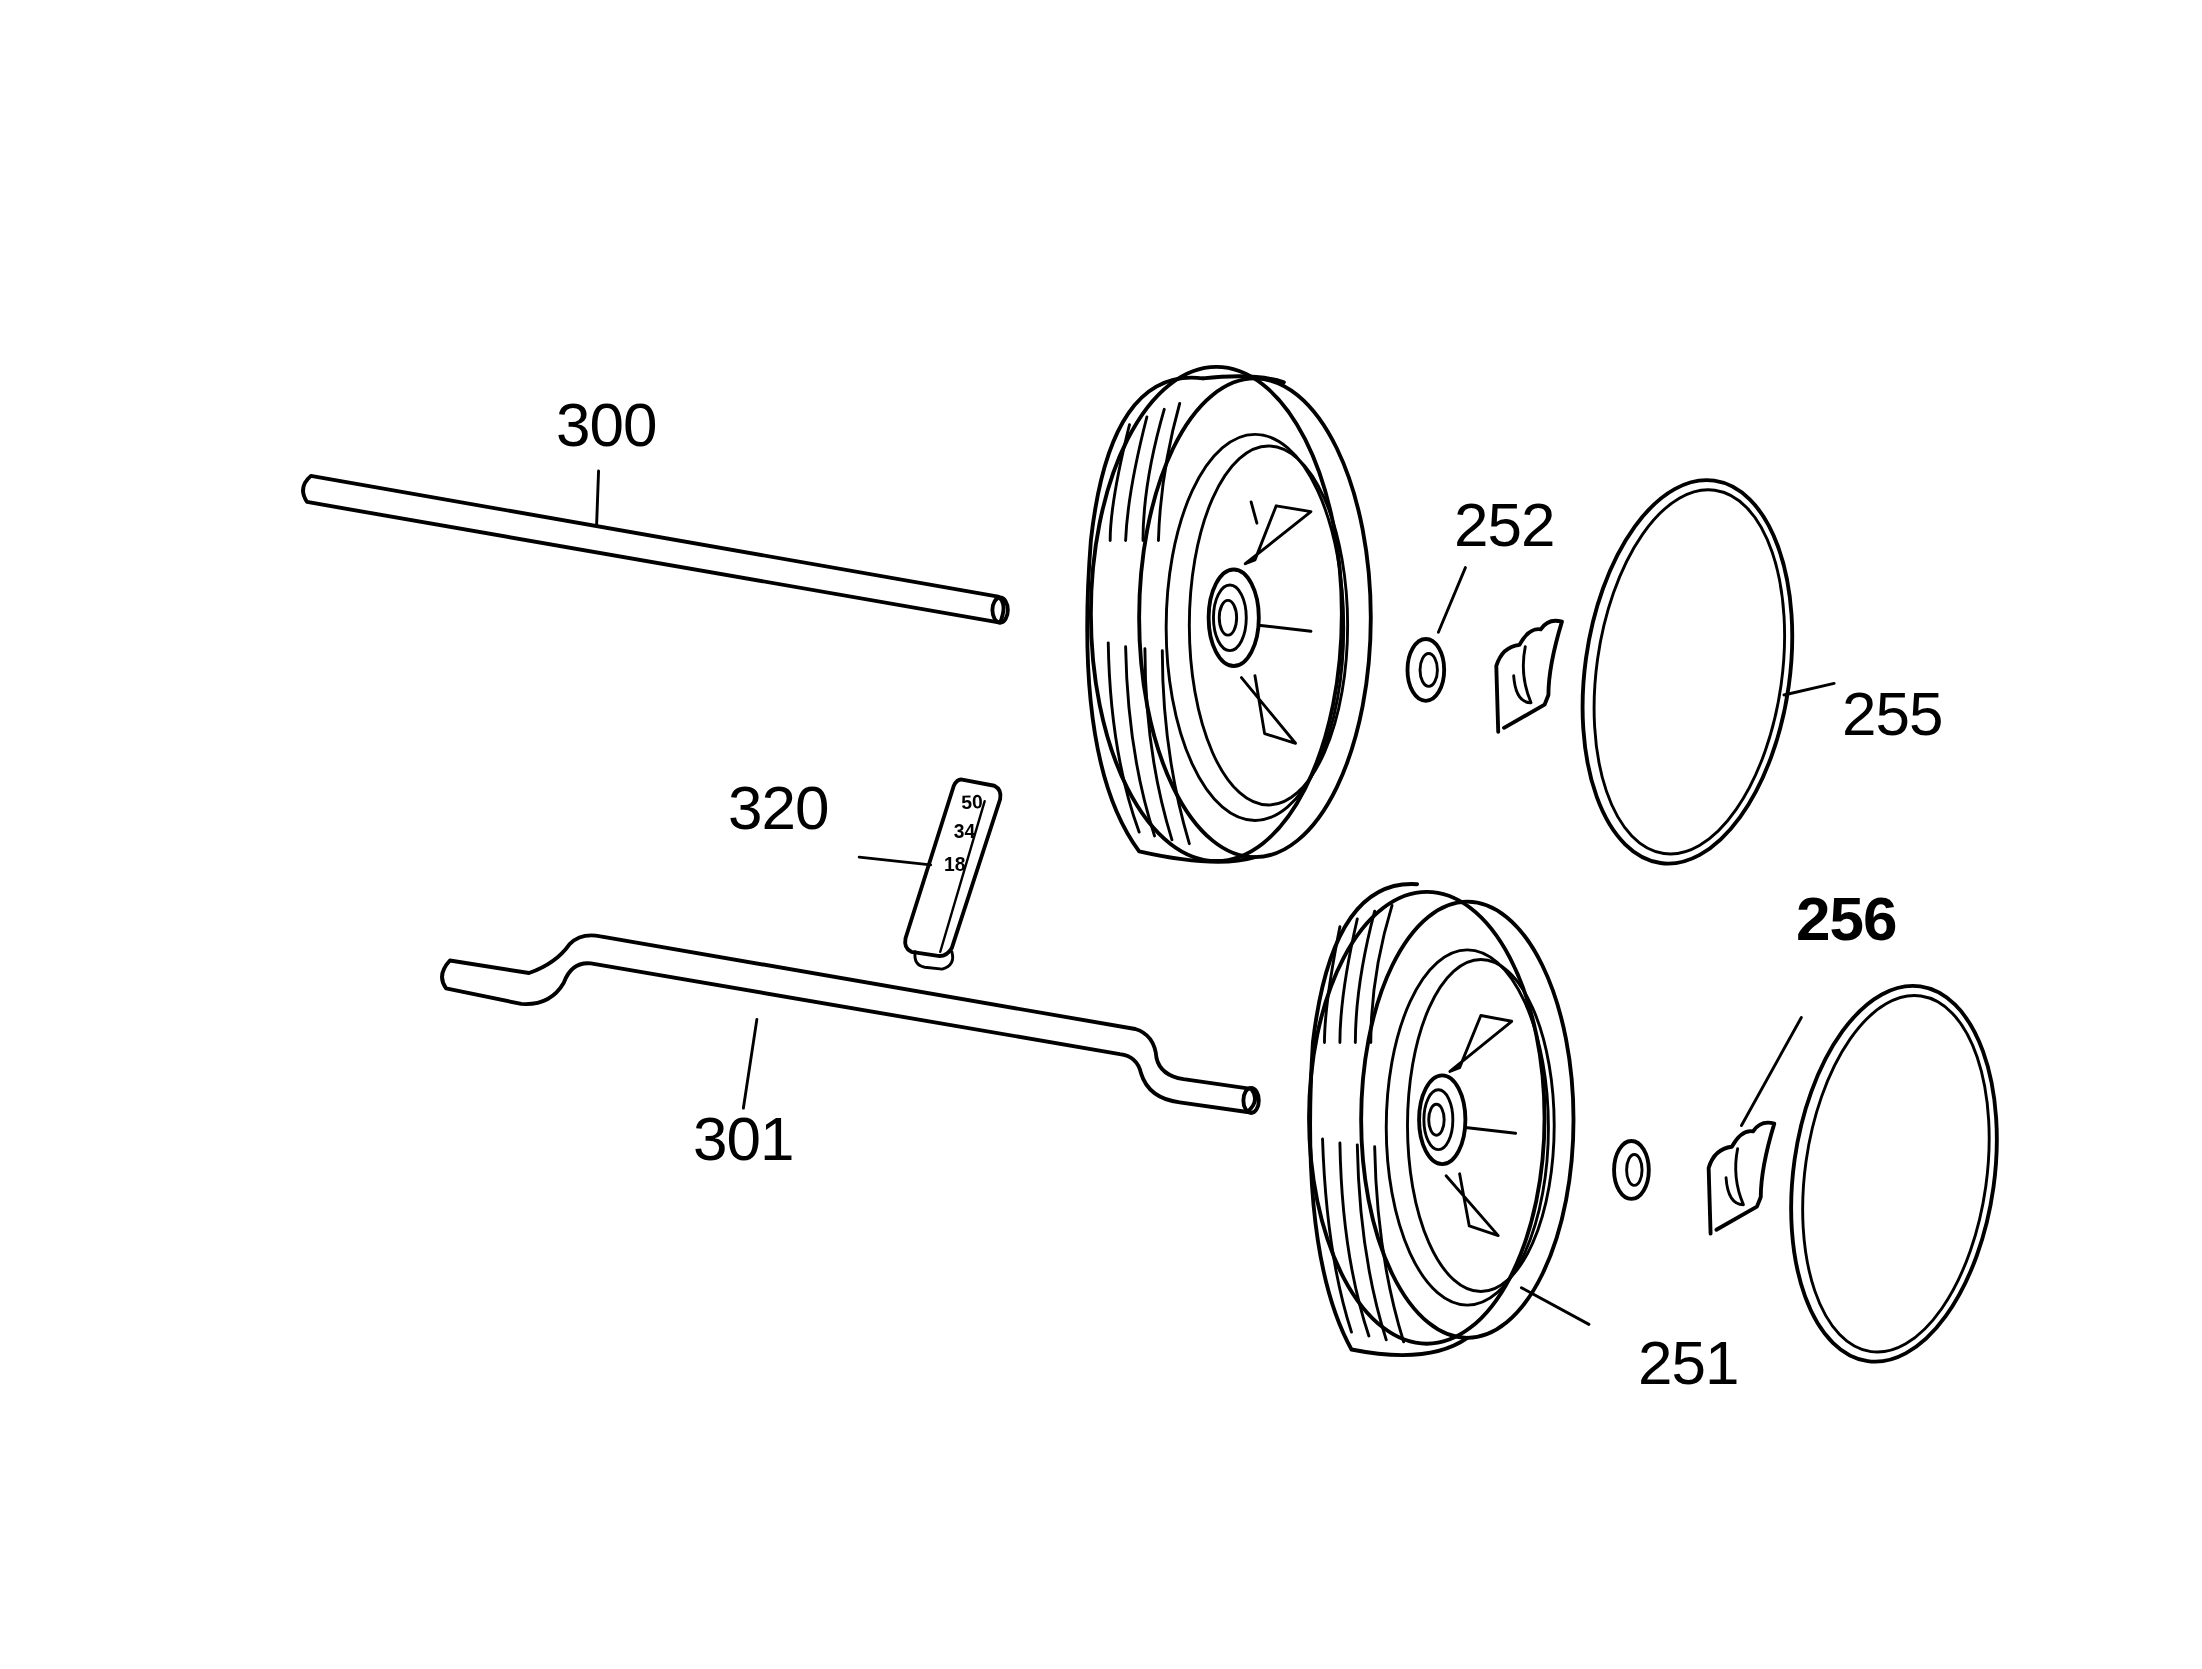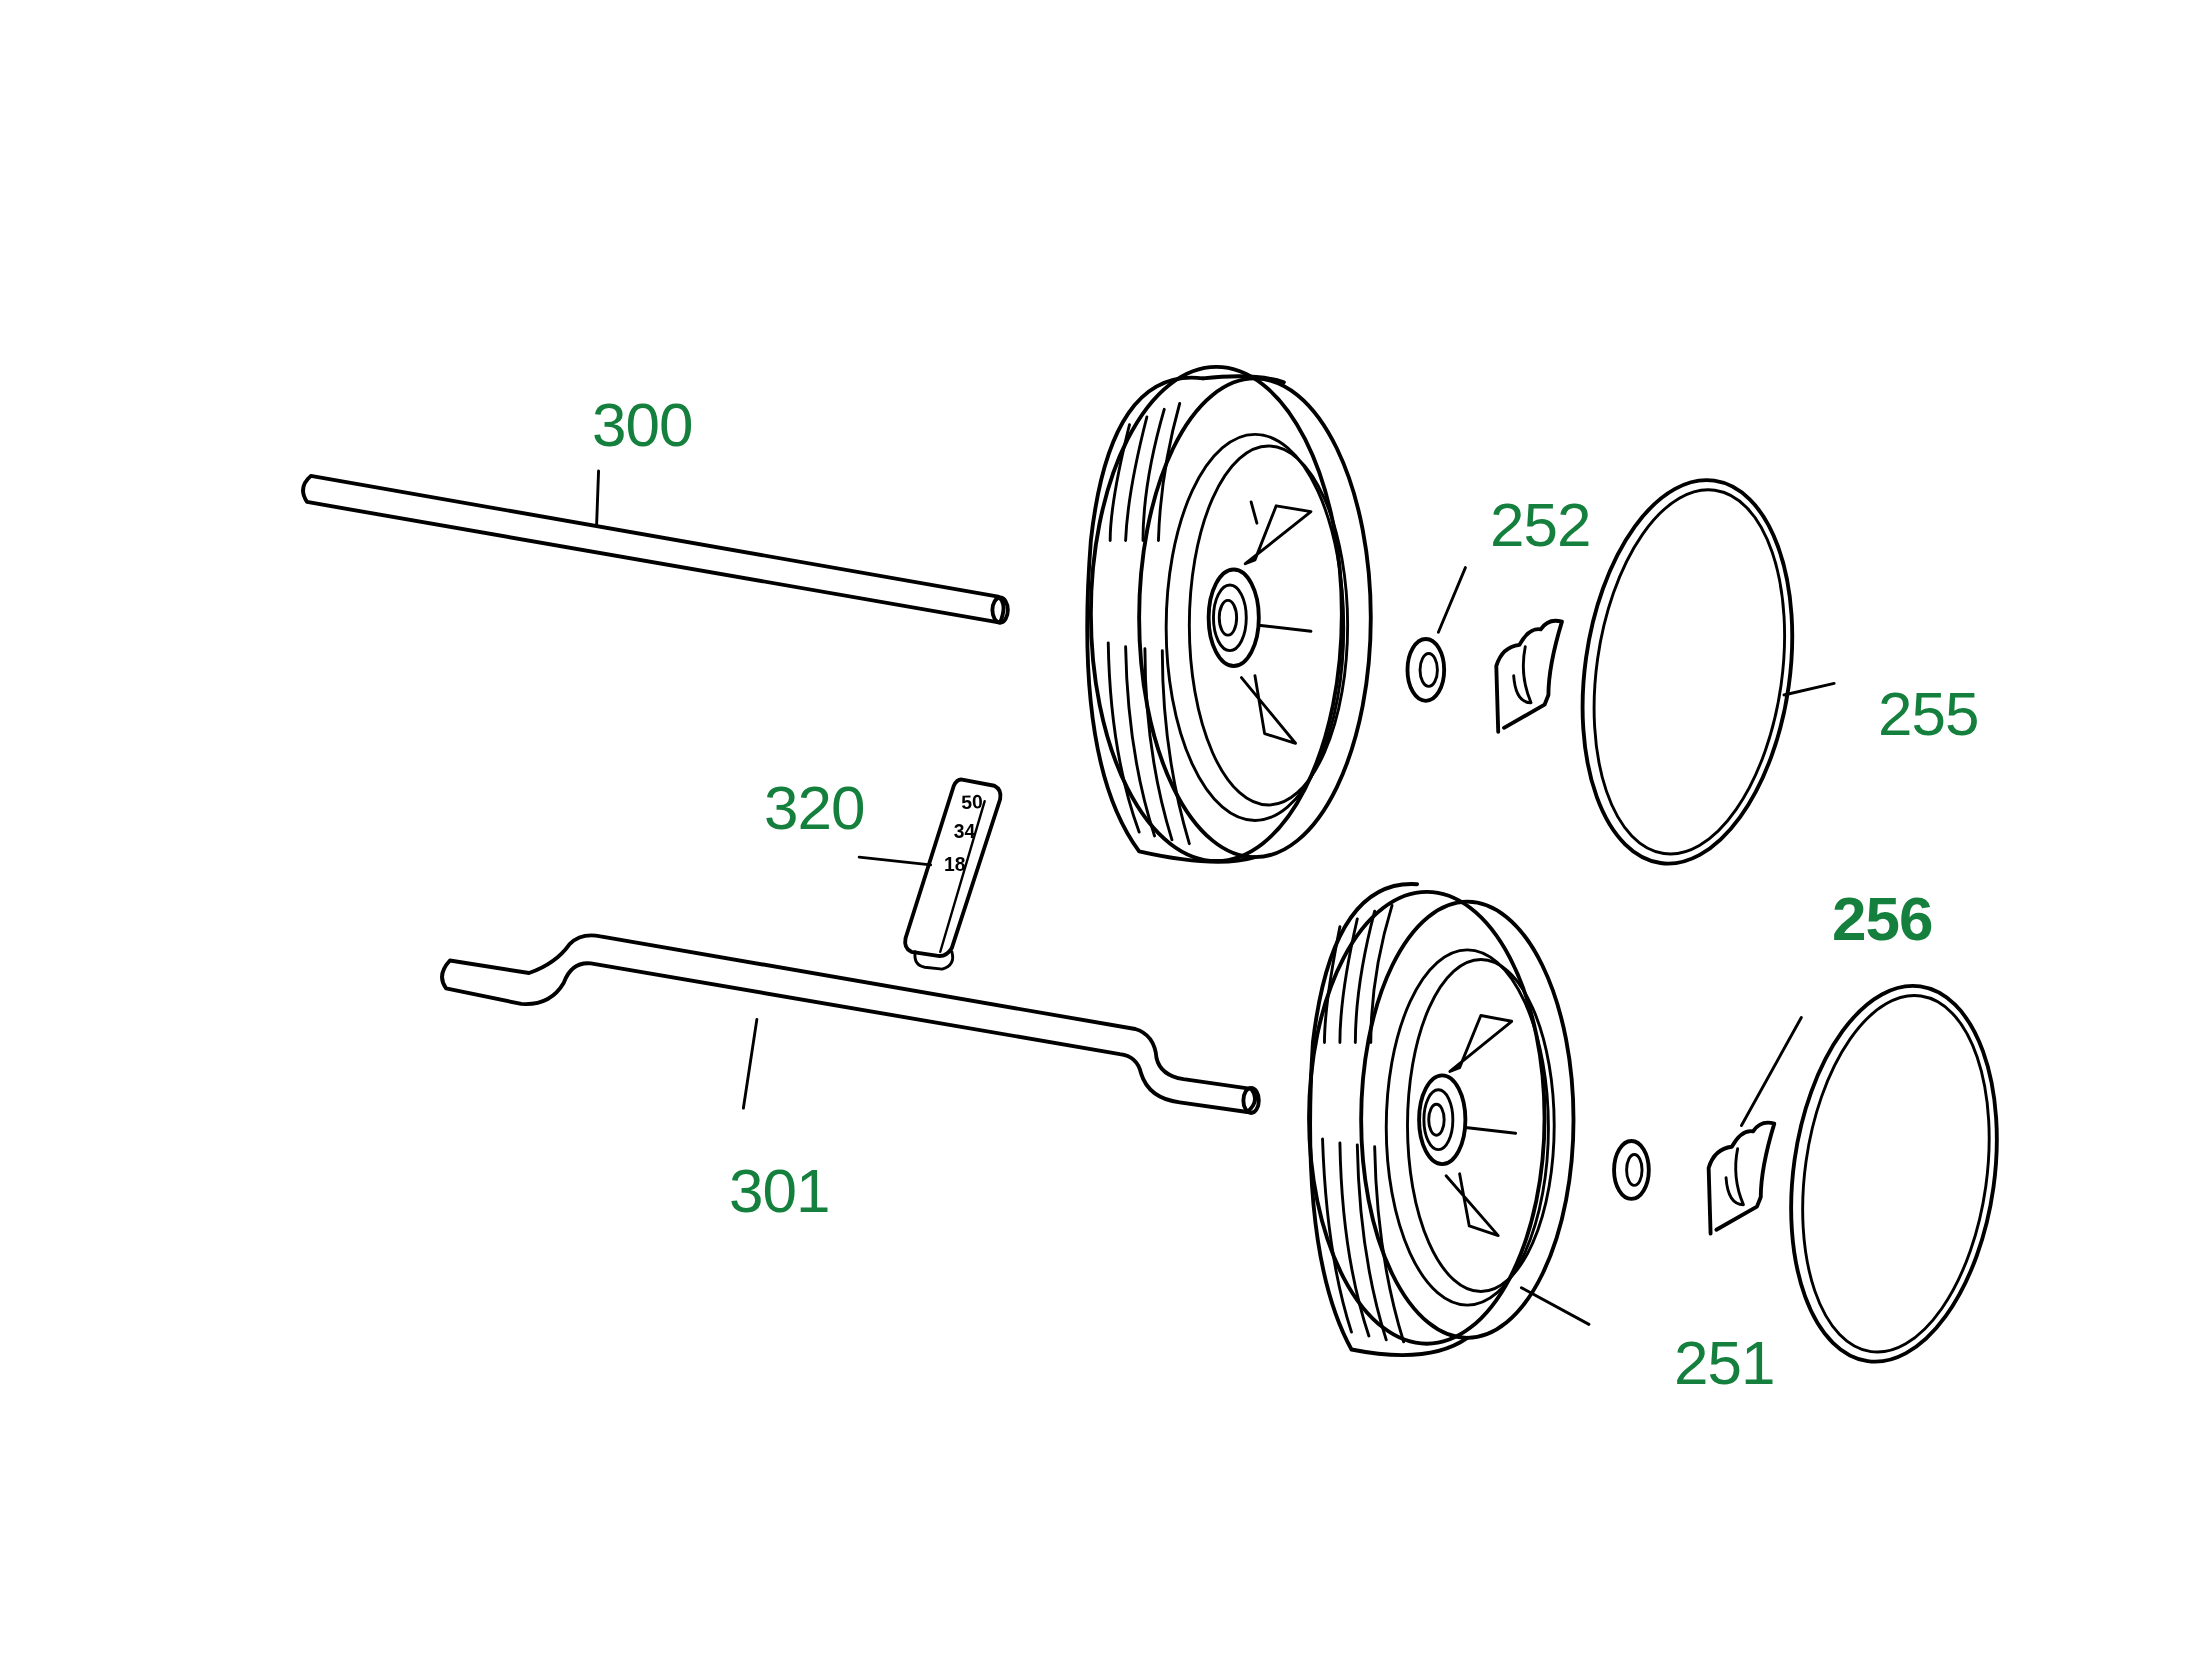--- a/index.html
+++ b/index.html
@@ -1,18 +1,18 @@
 <!DOCTYPE html>
 <html><head>
 <meta charset="utf-8">
 <style>
   html, body { margin: 0; padding: 0; background: #ffffff; }
   body { width: 2202px; height: 1669px; position: relative; overflow: hidden; font-family: "Liberation Sans", sans-serif; }
   #diagram { position: absolute; left: 0; top: 0; width: 2202px; height: 1669px; }
-  .label { position: absolute; font-family: "Liberation Sans", sans-serif; font-size: 62px; color: #15803d; line-height: 1; letter-spacing: -1px; margin-left: 36px; }
+  .label { position: absolute; font-family: "Liberation Sans", sans-serif; font-size: 62px; color: #000000; line-height: 1; letter-spacing: -1px; }
   .scale-num { font-family: "Liberation Sans", sans-serif; font-size: 20px; font-weight: bold; fill: #000; }
 </style>
 </head>
 <body>
 
 <svg id="diagram" width="2202" height="1669" viewBox="0 0 2281 1729" xmlns="http://www.w3.org/2000/svg" fill="none" stroke="#000" stroke-linecap="round" stroke-linejoin="round">
 
   <g stroke-width="4">
     <path d="M322 493 L1034 618 Q1044 625 1036 645 L318 520 Q308 505 322 493 Z"></path>
     <ellipse cx="1036" cy="632" rx="8" ry="13"></ellipse>
@@ -111,19 +111,19 @@
     <ellipse cx="1750" cy="696" rx="96" ry="190" transform="rotate(8 1750 696)" stroke-width="3"></ellipse>
     <line x1="1848" y1="720" x2="1900" y2="708" stroke-width="3"></line>
   </g>
   <g stroke-width="4">
     <ellipse cx="1962" cy="1216" rx="104" ry="196" transform="rotate(8 1962 1216)"></ellipse>
     <ellipse cx="1964" cy="1216" rx="94" ry="186" transform="rotate(8 1964 1216)" stroke-width="3"></ellipse>
   </g>
 </svg>
 
 <div class="label" style="left:556px; top:394px;">300</div>
-<div class="label" style="left:693px; top:1160px;">301</div>
+<div class="label" style="left:693px; top:1108px;">301</div>
 <div class="label" style="left:728px; top:777px;">320</div>
 <div class="label" style="left:1638px; top:1332px;">251</div>
 <div class="label" style="left:1454px; top:494px;">252</div>
 <div class="label" style="left:1842px; top:683px;">255</div>
 <div class="label" style="left:1796px; top:888px;font-weight:bold;">256</div>
 
 
 </body></html>

